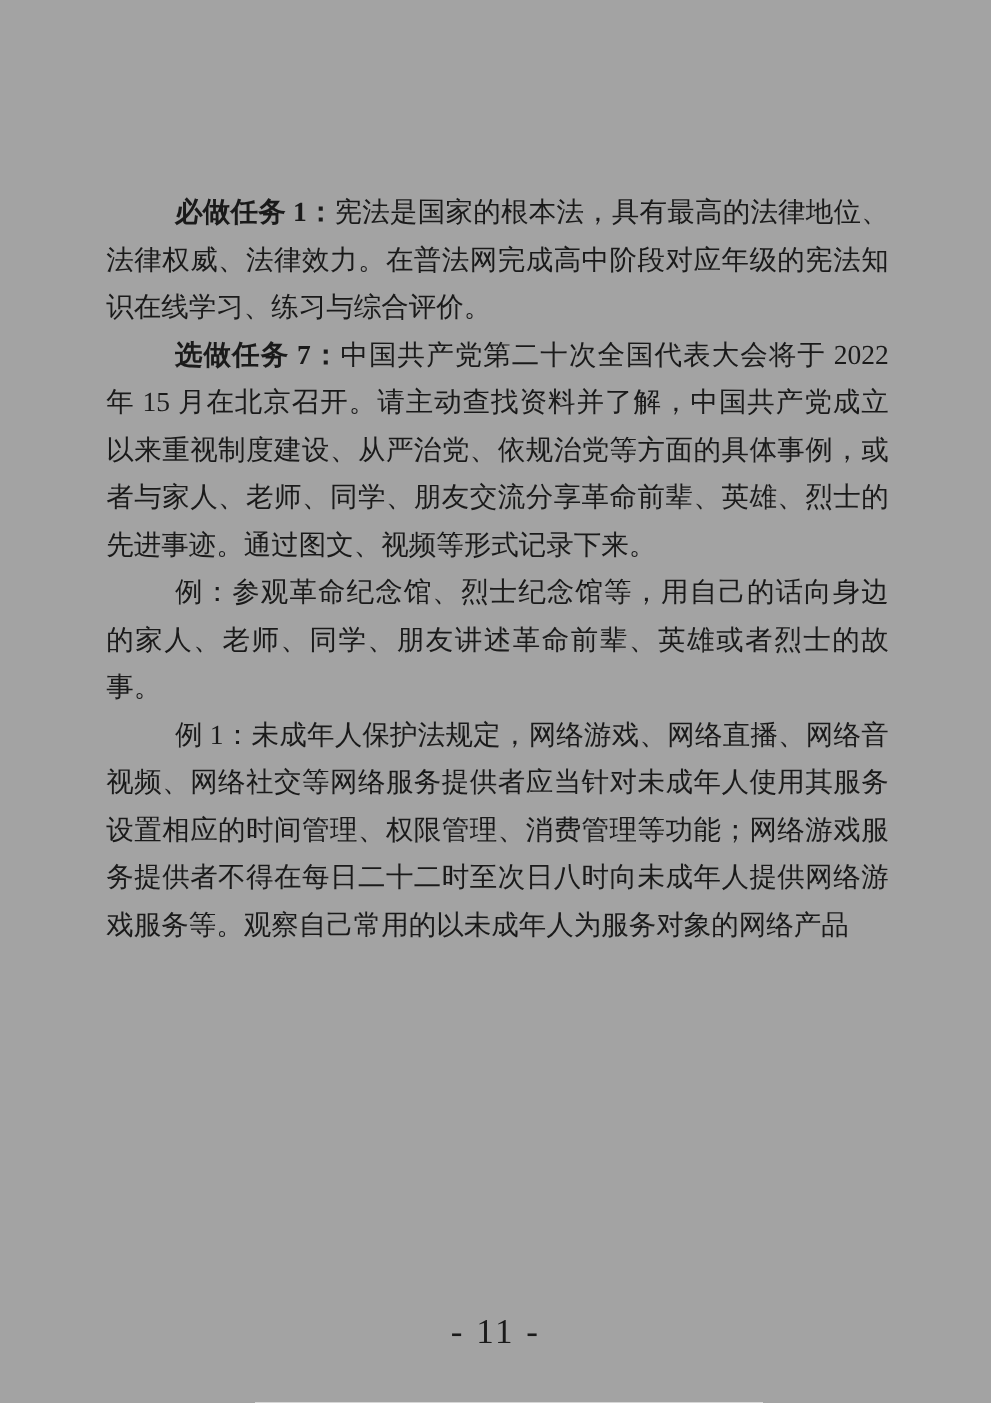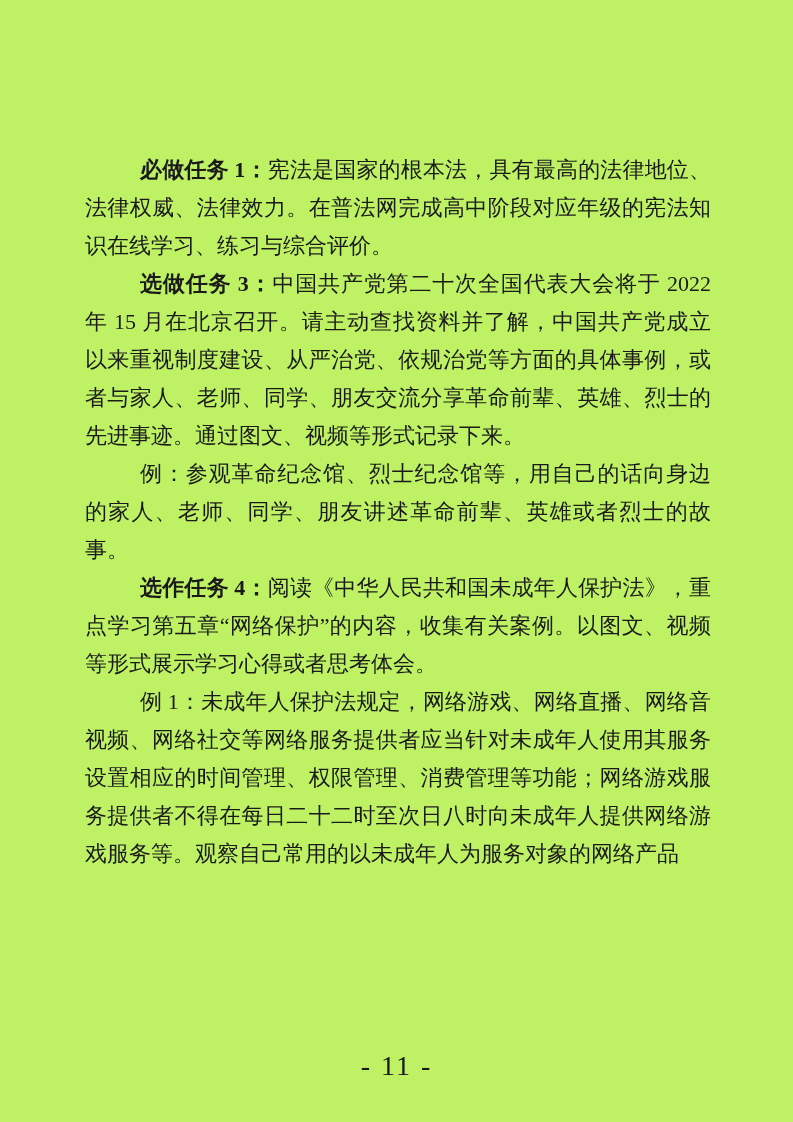--- a/index.html
+++ b/index.html
@@ -4,21 +4,21 @@
 <style>
   html, body {
     margin: 0;
     padding: 0;
     background: #ffffff;
   }
   .page {
     position: relative;
     width: 793px;
     height: 1122px;
-    background: #bef264;
+    background: #a3a3a3;
     overflow: hidden;
     font-family: "Liberation Serif", "DejaVu Serif", serif;
     color: #1a1a1a;
   }
   .content {
     position: absolute;
     left: 85px;
     top: 151px;
     width: 626px;
   }
@@ -49,22 +49,21 @@
 </style>
 </head>
 <body>
 
 <div class="page">
   <div class="content">
   <p class="para"><b class="para-label">必做任务 1：</b><span class="para-text">宪法是国家的根本法，具有最高的法律地位、法律权威、法律效力。在普法网完成高中阶段对应年级的宪法知识在线学习、练习与综合评价。</span></p>
 
 
 
-  <p class="para"><b class="para-label">选做任务 3：</b><span class="para-text">中国共产党第二十次全国代表大会将于 2022 年 15 月在北京召开。请主动查找资料并了解，中国共产党成立以来重视制度建设、从严治党、依规治党等方面的具体事例，或者与家人、老师、同学、朋友交流分享革命前辈、英雄、烈士的先进事迹。通过图文、视频等形式记录下来。</span></p>
+  <p class="para"><b class="para-label">选做任务 7：</b><span class="para-text">中国共产党第二十次全国代表大会将于 2022 年 15 月在北京召开。请主动查找资料并了解，中国共产党成立以来重视制度建设、从严治党、依规治党等方面的具体事例，或者与家人、老师、同学、朋友交流分享革命前辈、英雄、烈士的先进事迹。通过图文、视频等形式记录下来。</span></p>
 
   <p class="para"><span class="para-text">例：参观革命纪念馆、烈士纪念馆等，用自己的话向身边的家人、老师、同学、朋友讲述革命前辈、英雄或者烈士的故事。</span></p>
 
-  <p class="para"><b class="para-label">选作任务 4：</b><span class="para-text">阅读《中华人民共和国未成年人保护法》，重点学习第五章“网络保护”的内容，收集有关案例。以图文、视频等形式展示学习心得或者思考体会。</span></p>
 
   <p class="para"><span class="para-text">例 1：未成年人保护法规定，网络游戏、网络直播、网络音视频、网络社交等网络服务提供者应当针对未成年人使用其服务设置相应的时间管理、权限管理、消费管理等功能；网络游戏服务提供者不得在每日二十二时至次日八时向未成年人提供网络游戏服务等。观察自己常用的以未成年人为服务对象的网络产品</span></p>
 </div>
   <div class="footer">- 11 -</div>
 </div>
 
 </body></html>

